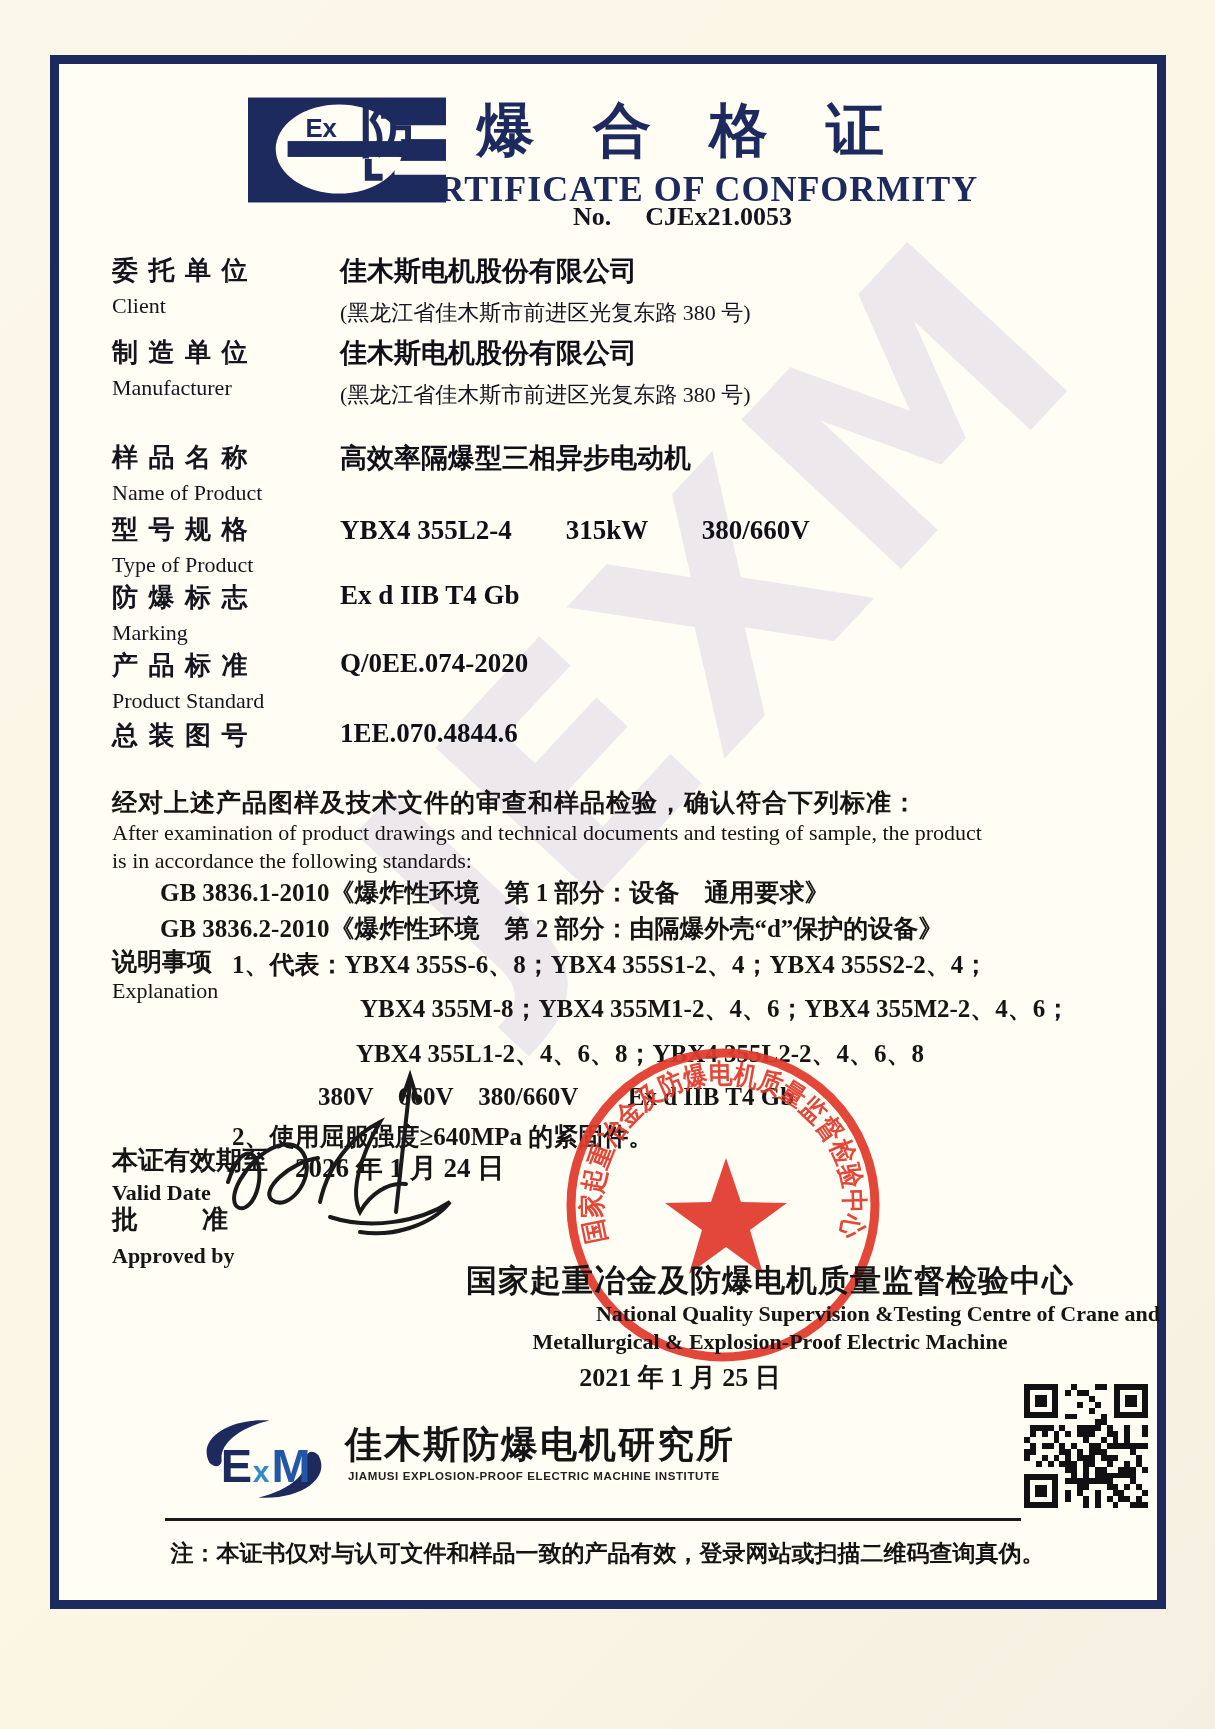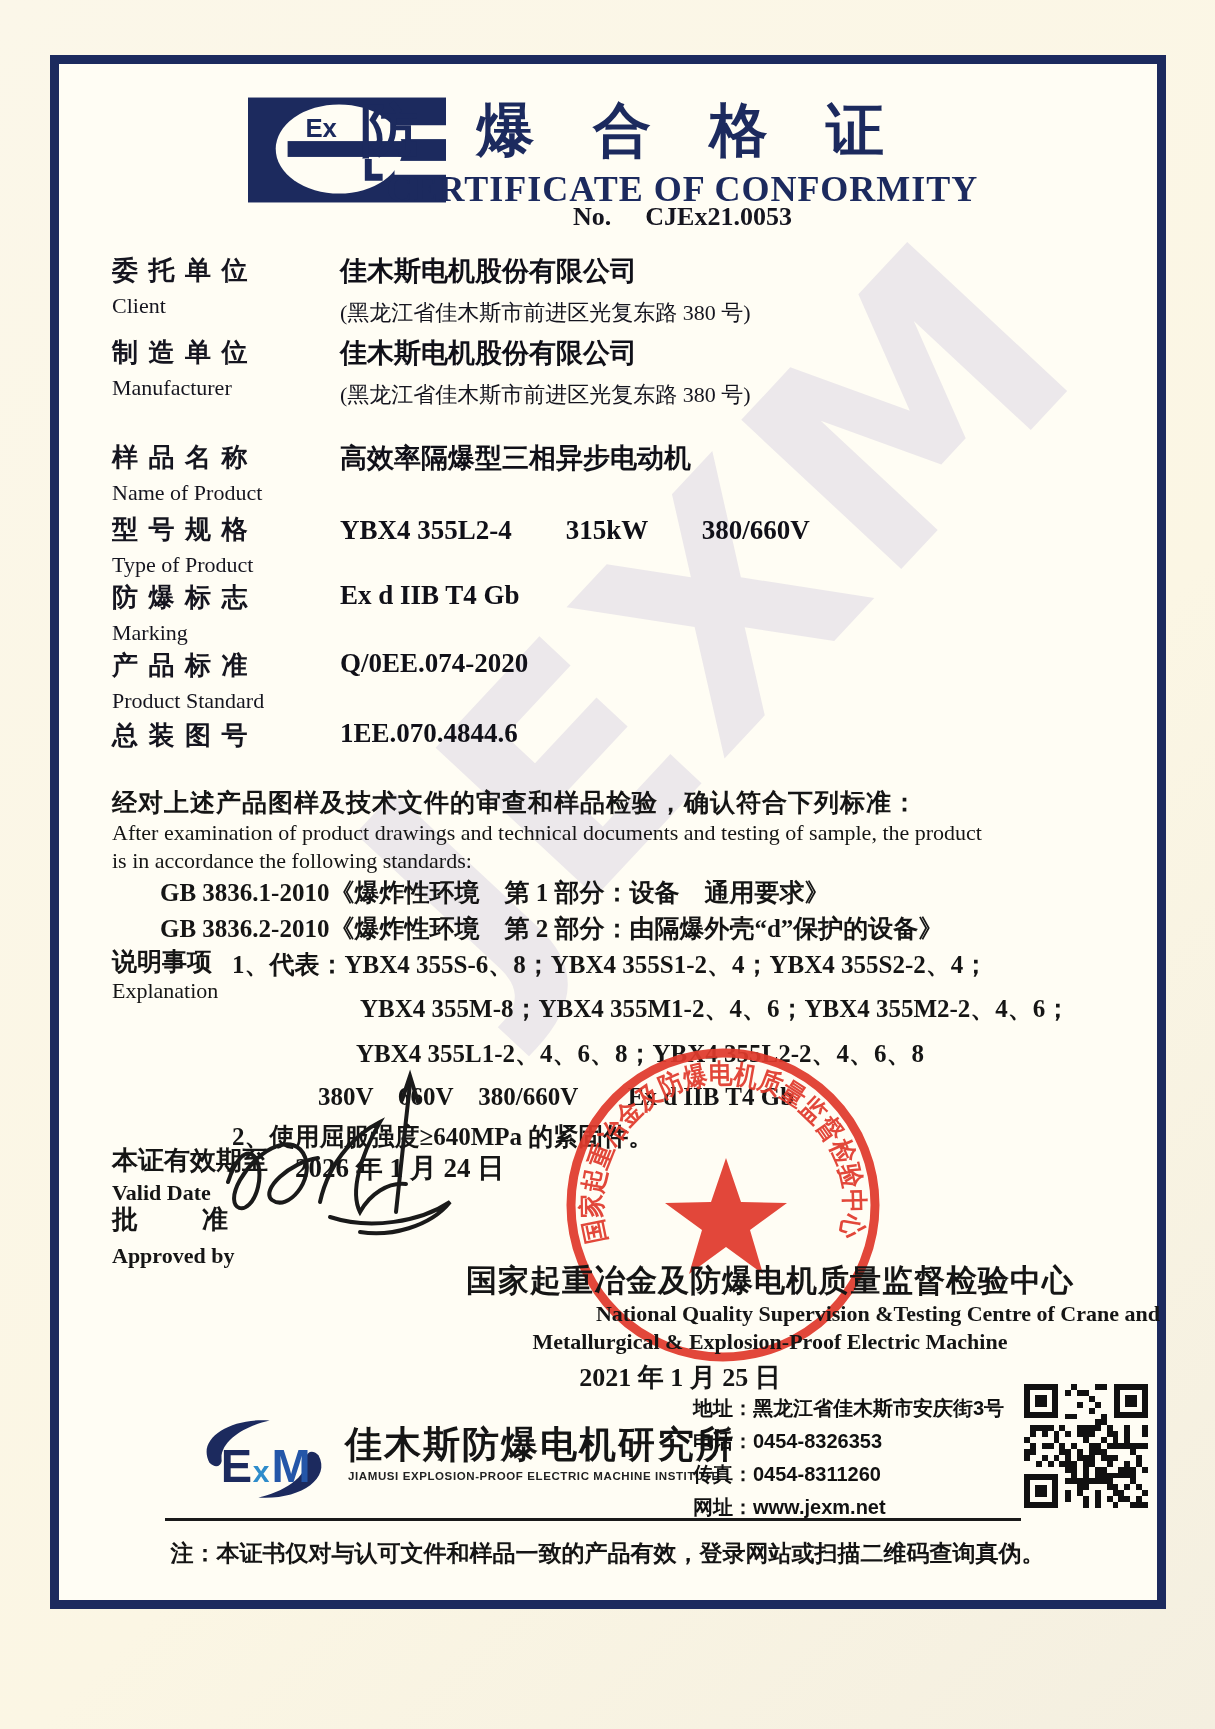--- a/index.html
+++ b/index.html
@@ -235,26 +235,20 @@
     <svg class="jexm-logo" viewBox="0 0 160 100">
       <path d="M22,54 C8,28 44,6 86,9 C62,14 32,30 35,52 C34,58 28,60 22,54 Z" fill="#1c2a5e"></path>
       <path d="M138,46 C152,72 116,94 74,91 C98,86 128,70 125,48 C126,42 132,40 138,46 Z" fill="#1c2a5e"></path>
       <text x="34" y="74" font-family="Liberation Sans, sans-serif" font-size="50" font-weight="bold" fill="#1c2a5e">E</text>
       <text x="68" y="74" font-family="Liberation Sans, sans-serif" font-size="32" font-weight="bold" fill="#2e8ccb">x</text>
       <text x="88" y="74" font-family="Liberation Sans, sans-serif" font-size="50" font-weight="bold" fill="#2456a8">M</text>
     </svg>
     <div class="inst-cn">佳木斯防爆电机研究所</div>
     <div class="inst-en">JIAMUSI EXPLOSION-PROOF ELECTRIC MACHINE INSTITUTE</div>
 
-    <div class="contact">
-      <div>地址：黑龙江省佳木斯市安庆街3号</div>
-      <div>电话：0454-8326353</div>
-      <div>传真：0454-8311260</div>
-      <div>网址：www.jexm.net</div>
-    </div>
 
     <div class="qr">
       <div class="qr-grid">
           <i style="grid-row:1;grid-column:9"></i>
           <i style="grid-row:1;grid-column:13"></i>
           <i style="grid-row:1;grid-column:14"></i>
           <i style="grid-row:2;grid-column:8"></i>
           <i style="grid-row:2;grid-column:10"></i>
           <i style="grid-row:2;grid-column:11"></i>
           <i style="grid-row:3;grid-column:12"></i>

